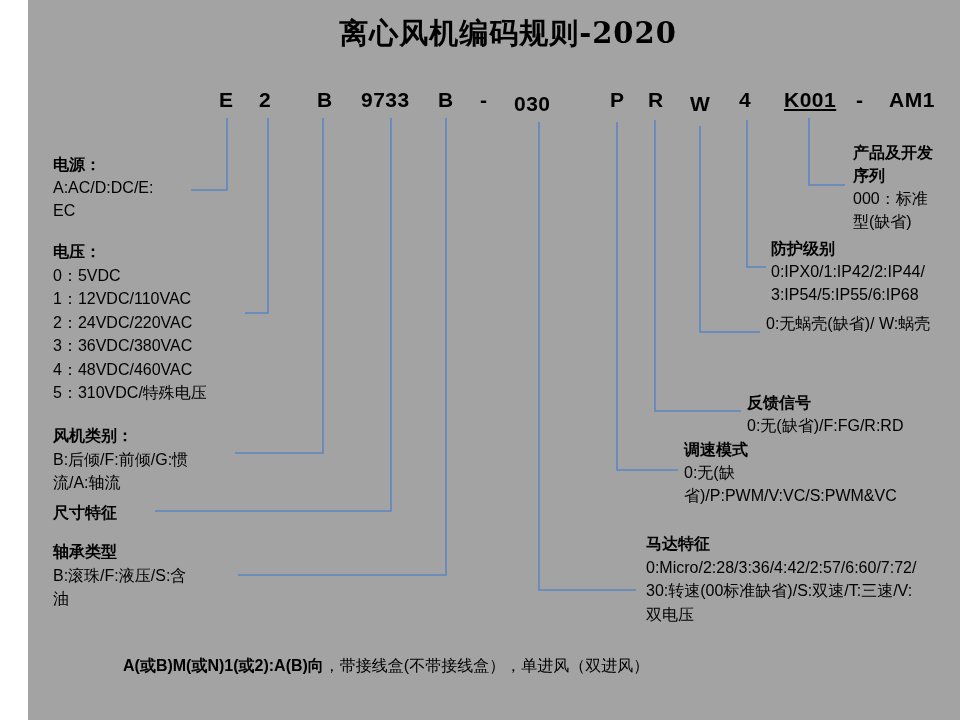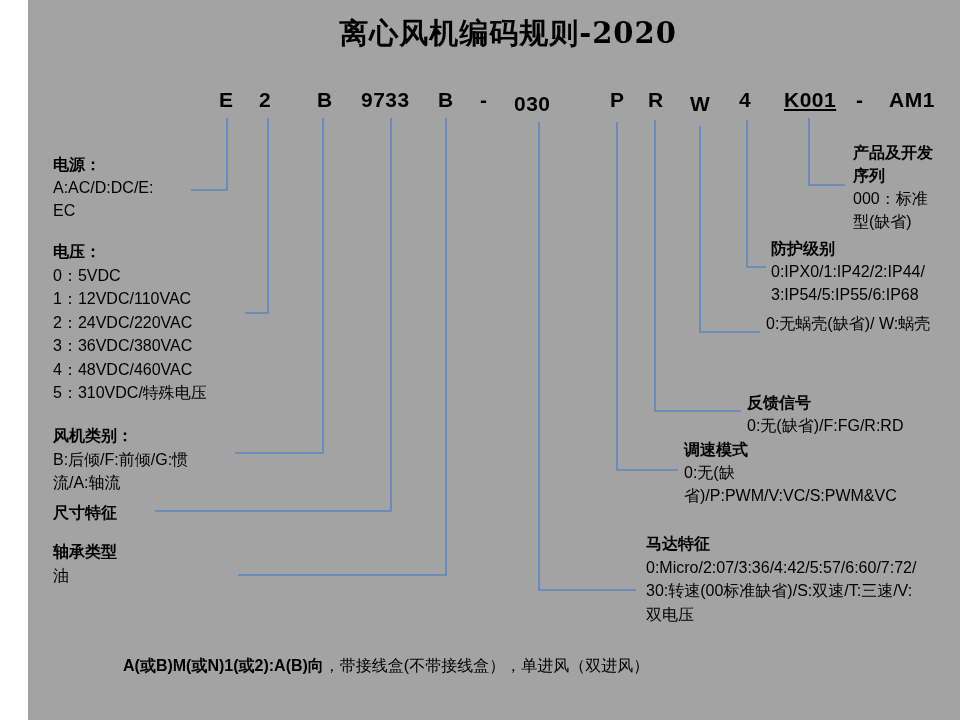--- a/index.html
+++ b/index.html
@@ -96,20 +96,21 @@
     <div>B:后倾/F:前倾/G:惯</div>
     <div>流/A:轴流</div>
   </div>
 
   <div class="blk" id="blk-size">
     <div class="t">尺寸特征</div>
   </div>
 
   <div class="blk" id="blk-bearing">
     <div class="t">轴承类型</div>
+    <div>B:滚珠/F:液压/S:含</div>
     <div>油</div>
   </div>
 
   <div class="blk" id="blk-product-series">
     <div class="t">产品及开发</div>
     <div class="t">序列</div>
     <div>000：标准</div>
     <div>型(缺省)</div>
   </div>
 
@@ -129,21 +130,21 @@
   </div>
 
   <div class="blk" id="blk-speed-mode">
     <div class="t">调速模式</div>
     <div>0:无(缺</div>
     <div>省)/P:PWM/V:VC/S:PWM&amp;VC</div>
   </div>
 
   <div class="blk" id="blk-motor">
     <div class="t">马达特征</div>
-    <div>0:Micro/2:07/3:36/4:42/5:57/6:60/7:72/</div>
+    <div>0:Micro/2:28/3:36/4:42/2:57/6:60/7:72/</div>
     <div>30:转速(00标准缺省)/S:双速/T:三速/V:</div>
     <div>双电压</div>
   </div>
 
   <div id="footnote">
     <span class="fb">A(或B)M(或N)1(或2):A(B)向</span><span>，带接线盒(不带接线盒），单进风（双进风）</span>
   </div>
 
 </div>
 

